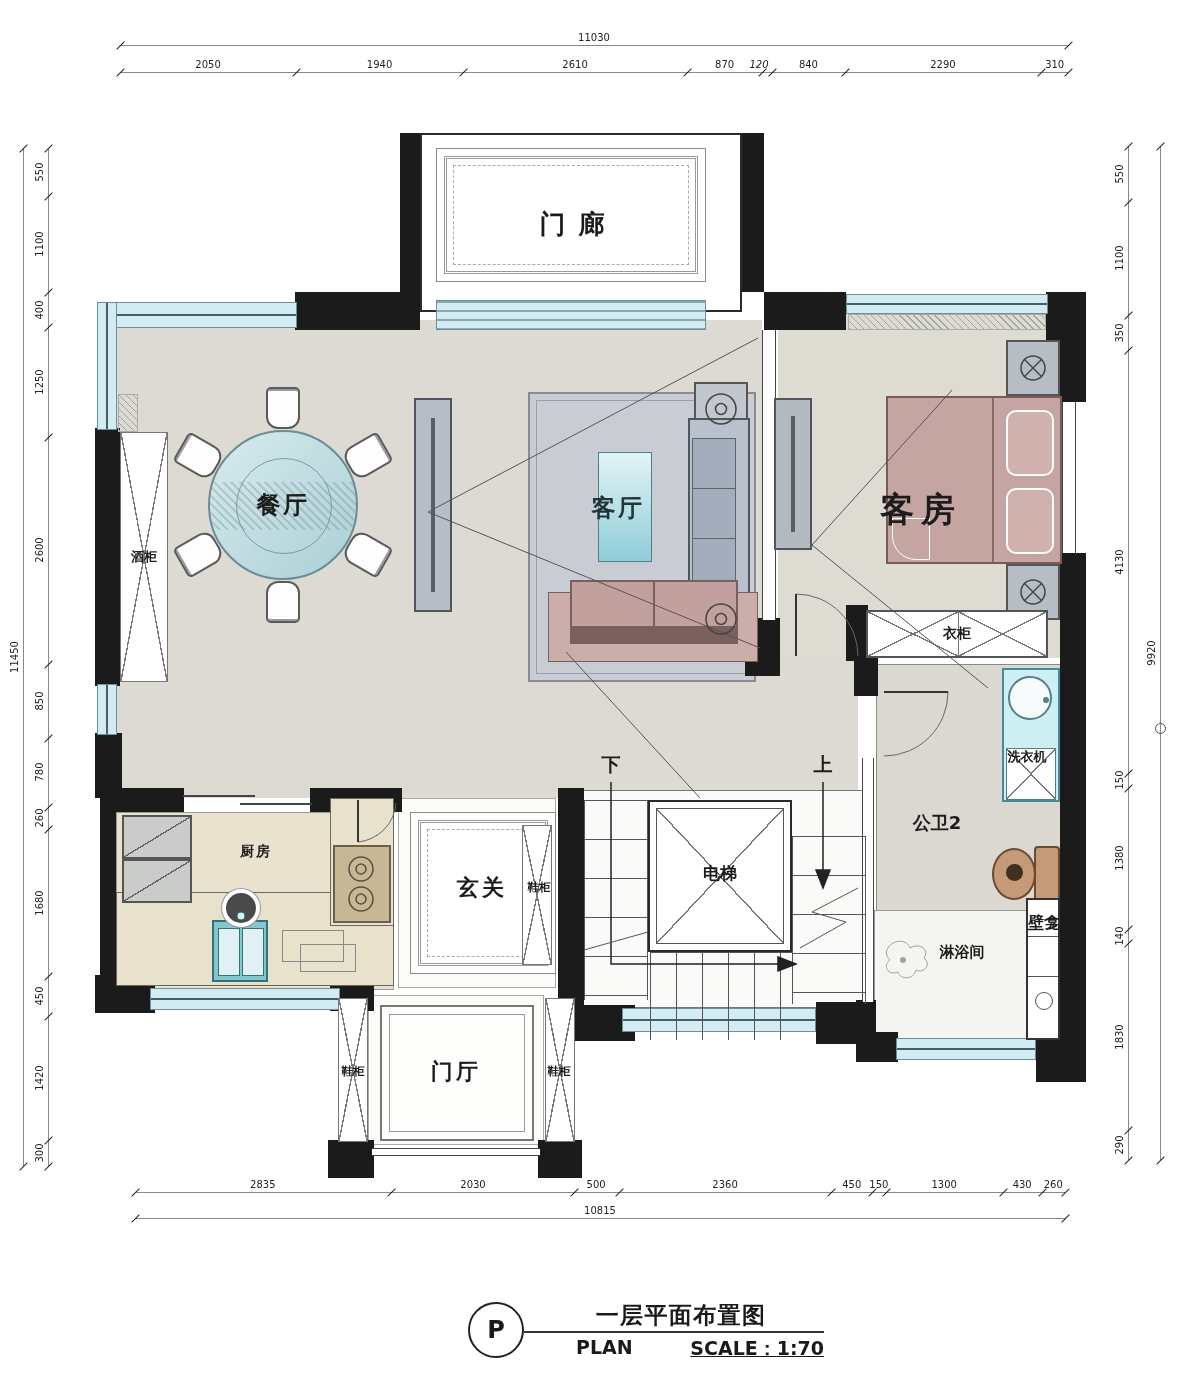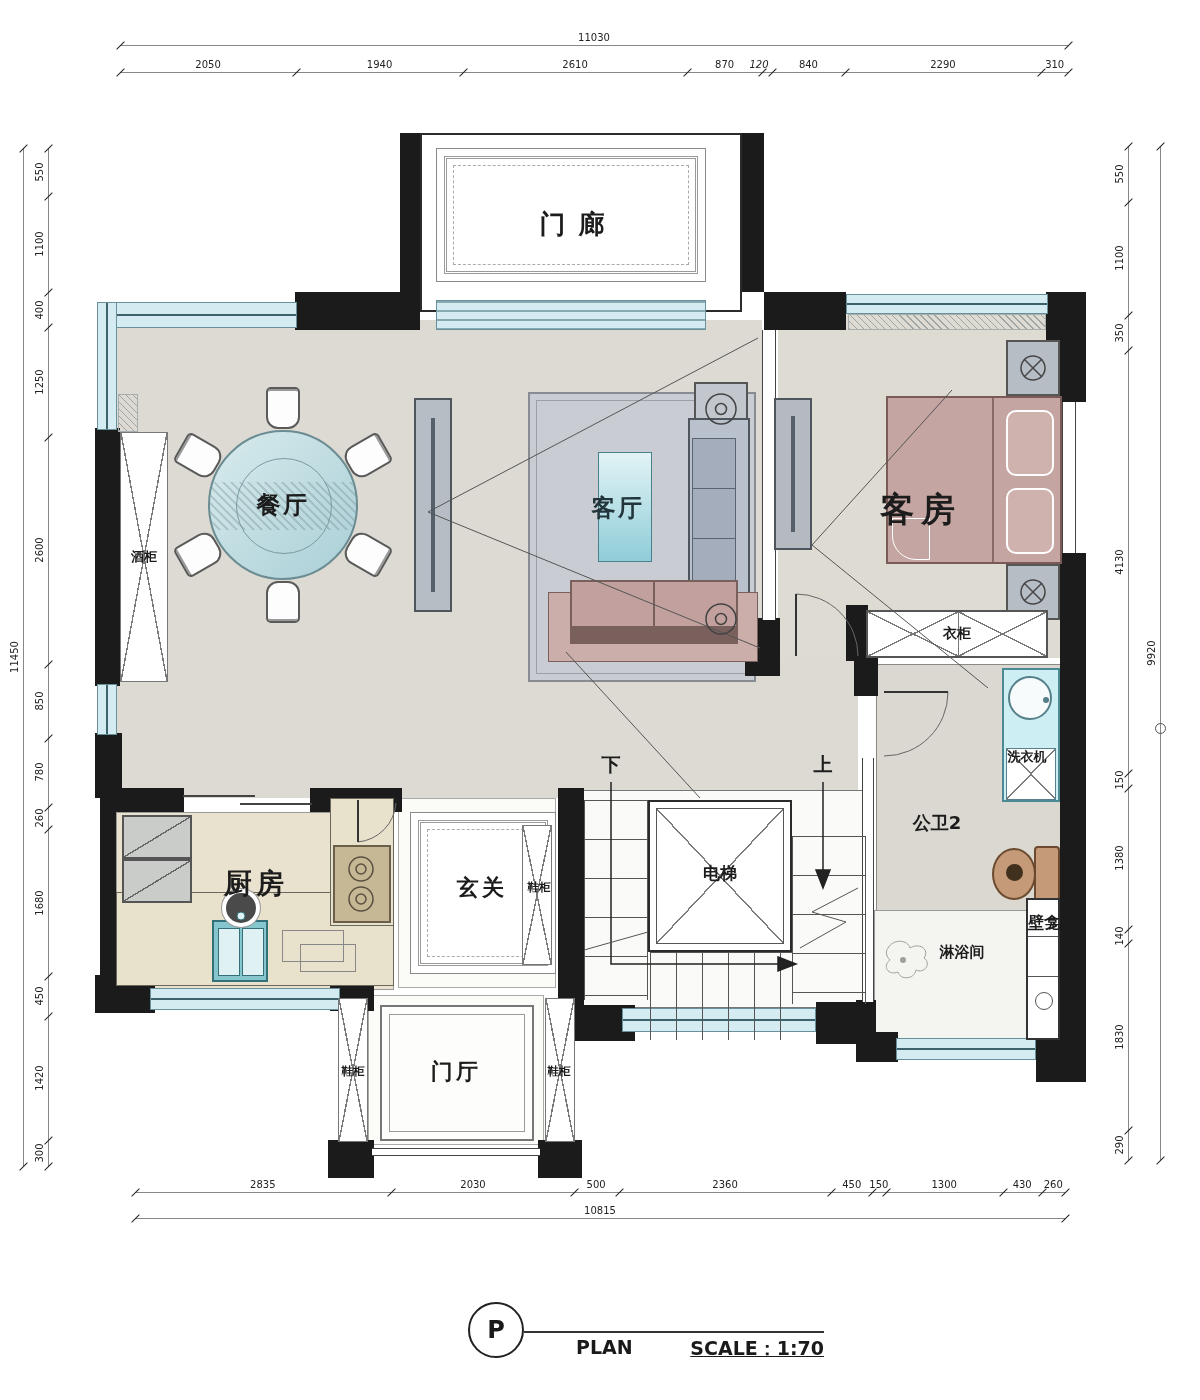--- a/index.html
+++ b/index.html
@@ -335,40 +335,41 @@
     <path d="M 888 948 c 6,-10 20,-8 22,0 c 10,-6 20,2 14,10 c 8,6 0,16 -8,12 c -2,10 -16,10 -18,2 c -10,4 -16,-6 -8,-12 c -8,-8 -0,-14 -2,-12 z" stroke="#a0a0a0" fill="none"></path>
     <circle cx="903" cy="960" r="3" fill="#a0a0a0"></circle>
     <circle cx="1046" cy="700" r="3" fill="#55808a"></circle>
     <circle cx="241" cy="916" r="4" stroke="#33707a" fill="#dff1f2"></circle>
   </svg>
 
   <div class="lbl" style="left:572px;top:224px;font-size:26px;letter-spacing:.5em;margin-left:.25em;">门廊</div>
   <div class="lbl" style="left:283px;top:505px;font-size:24px;letter-spacing:.1em;">餐厅</div>
   <div class="lbl" style="left:618px;top:508px;font-size:24px;letter-spacing:.1em;color:#21353b;">客厅</div>
   <div class="lbl" style="left:921px;top:510px;font-size:34px;letter-spacing:.2em;">客房</div>
-  <div class="lbl" style="left:256px;top:884px;font-size:28px;letter-spacing:.15em;">厨房</div>
+  <div class="lbl" style="left:256px;top:852px;font-size:14px;letter-spacing:.15em;">厨房</div>
   <div class="lbl" style="left:482px;top:888px;font-size:22px;letter-spacing:.15em;">玄关</div>
   <div class="lbl" style="left:456px;top:1072px;font-size:22px;letter-spacing:.15em;">门厅</div>
   <div class="lbl" style="left:720px;top:873px;font-size:17px;">电梯</div>
   <div class="lbl" style="left:937px;top:823px;font-size:18px;">公卫2</div>
   <div class="lbl" style="left:962px;top:952px;font-size:15px;">淋浴间</div>
   <div class="lbl" style="left:1027px;top:757px;font-size:13px;">洗衣机</div>
   <div class="lbl" style="left:957px;top:634px;font-size:14px;">衣柜</div>
   <div class="lbl" style="left:144px;top:557px;font-size:13px;">酒柜</div>
   <div class="lbl" style="left:1044px;top:923px;font-size:16px;">壁龛</div>
   <div class="lbl" style="left:539px;top:887px;font-size:11.5px;">鞋柜</div>
   <div class="lbl" style="left:353px;top:1071px;font-size:11.5px;">鞋柜</div>
   <div class="lbl" style="left:559px;top:1071px;font-size:11.5px;">鞋柜</div>
   <div class="lbl" style="left:611px;top:765px;font-size:19px;">下</div>
   <div class="lbl" style="left:823px;top:765px;font-size:19px;">上</div>
 
   <div class="abs" style="left:468px;top:1300px;width:356px;height:64px;z-index:9;">
     <div class="tb" style="left:0;top:2px;width:52px;height:52px;border:2px solid #222;border-radius:50%;position:absolute;display:flex;align-items:center;justify-content:center;font-size:24px;">
       <span>P</span>
     </div>
+    <div class="tb" style="position:absolute;left:70px;top:0;width:286px;text-align:center;font-size:23px;letter-spacing:.06em;">一层平面布置图</div>
     <div class="abs" style="left:56px;top:31px;width:300px;height:2px;background:#333;"></div>
     <div class="abs" style="left:108px;top:36px;width:248px;display:flex;justify-content:space-between;">
       <span class="tb" style="position:static;font-size:19px;">PLAN</span>
       <span class="tb" style="position:static;font-size:19px;text-decoration:underline;">SCALE：1:70</span>
     </div>
   </div>
 
 </div>
 
 </body></html>

